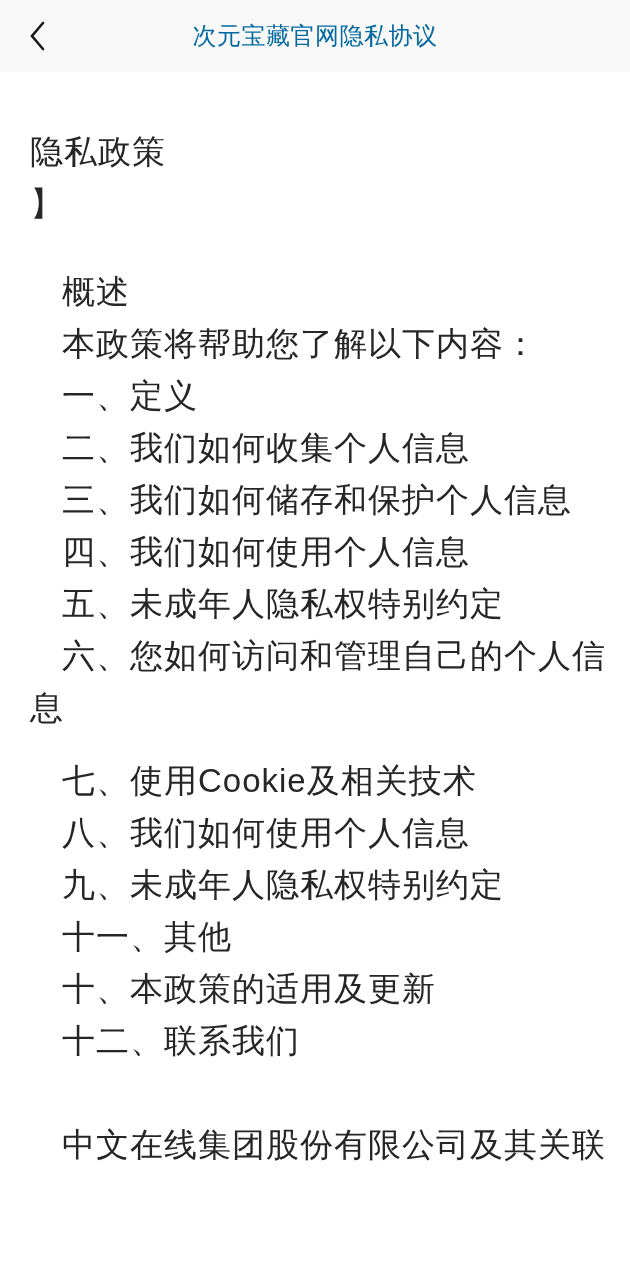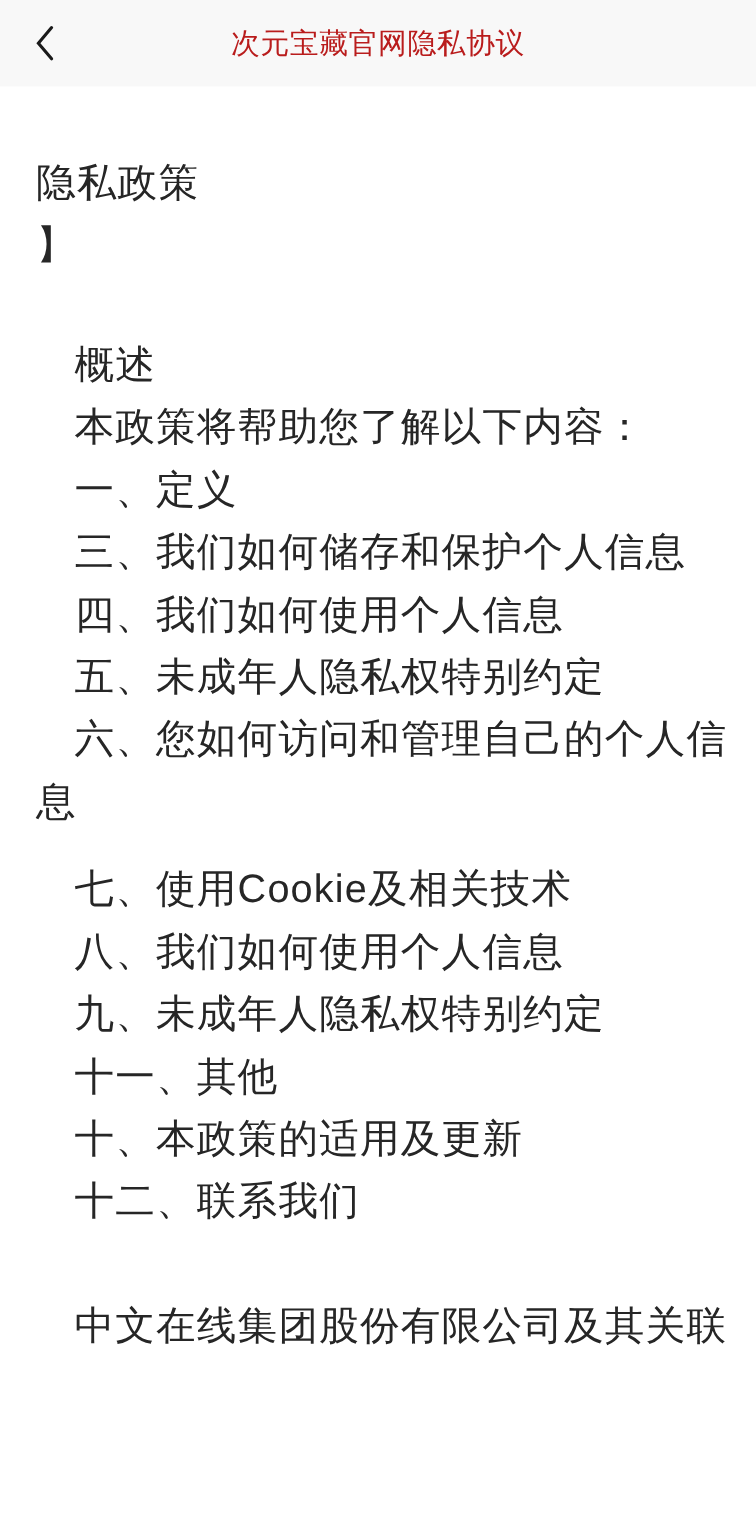--- a/index.html
+++ b/index.html
@@ -11,21 +11,21 @@
     position:absolute;top:0;left:0;width:630px;height:72px;
     background:#f8f8f8;display:flex;align-items:center;justify-content:center;
     z-index:2;
   }
   .back-btn{
     position:absolute;left:16px;top:0;height:72px;width:44px;
     display:flex;align-items:center;justify-content:center;
     background:none;border:none;padding:0;cursor:pointer;
   }
   .page-title{
-    font-size:24px;color:#b91c1c;letter-spacing:0.5px;
+    font-size:24px;color:#0369a1;letter-spacing:0.5px;
   }
   .content{
     position:absolute;top:72px;left:0;width:630px;height:1208px;
     padding:54px 16px 0 30px;box-sizing:border-box;overflow:hidden;
   }
   .line{
     font-size:33px;line-height:52px;height:52px;color:#262626;
     letter-spacing:1px;white-space:nowrap;
   }
   .line.indent{padding-left:32px;}
@@ -40,23 +40,24 @@
         <polyline points="16,3 5,16 16,29" fill="none" stroke="#1a1a1a" stroke-width="2.6" stroke-linecap="round" stroke-linejoin="miter"></polyline>
       </svg>
     </span>
   </button>
   <span class="page-title">次元宝藏官网隐私协议</span>
 </div>
 
 <div class="content">
     <div class="line">隐私政策</div>
     <div class="line">】</div>
-    <div class="line indent" style="margin-top: 48px;">概述</div>
+    <div class="line indent" style="margin-top: 36px;">概述</div>
     <div class="line indent">本政策将帮助您了解以下内容：</div>
     <div class="line indent">一、定义</div>
+    <div class="line indent">二、我们如何收集个人信息</div>
     <div class="line indent">三、我们如何储存和保护个人信息</div>
     <div class="line indent">四、我们如何使用个人信息</div>
     <div class="line indent">五、未成年人隐私权特别约定</div>
     <div class="line indent">六、您如何访问和管理自己的个人信</div>
     <div class="line">息</div>
     <div class="line indent" style="margin-top: 21px;">七、使用Cookie及相关技术</div>
     <div class="line indent">八、我们如何使用个人信息</div>
     <div class="line indent">九、未成年人隐私权特别约定</div>
     <div class="line indent">十一、其他</div>
     <div class="line indent">十、本政策的适用及更新</div>

